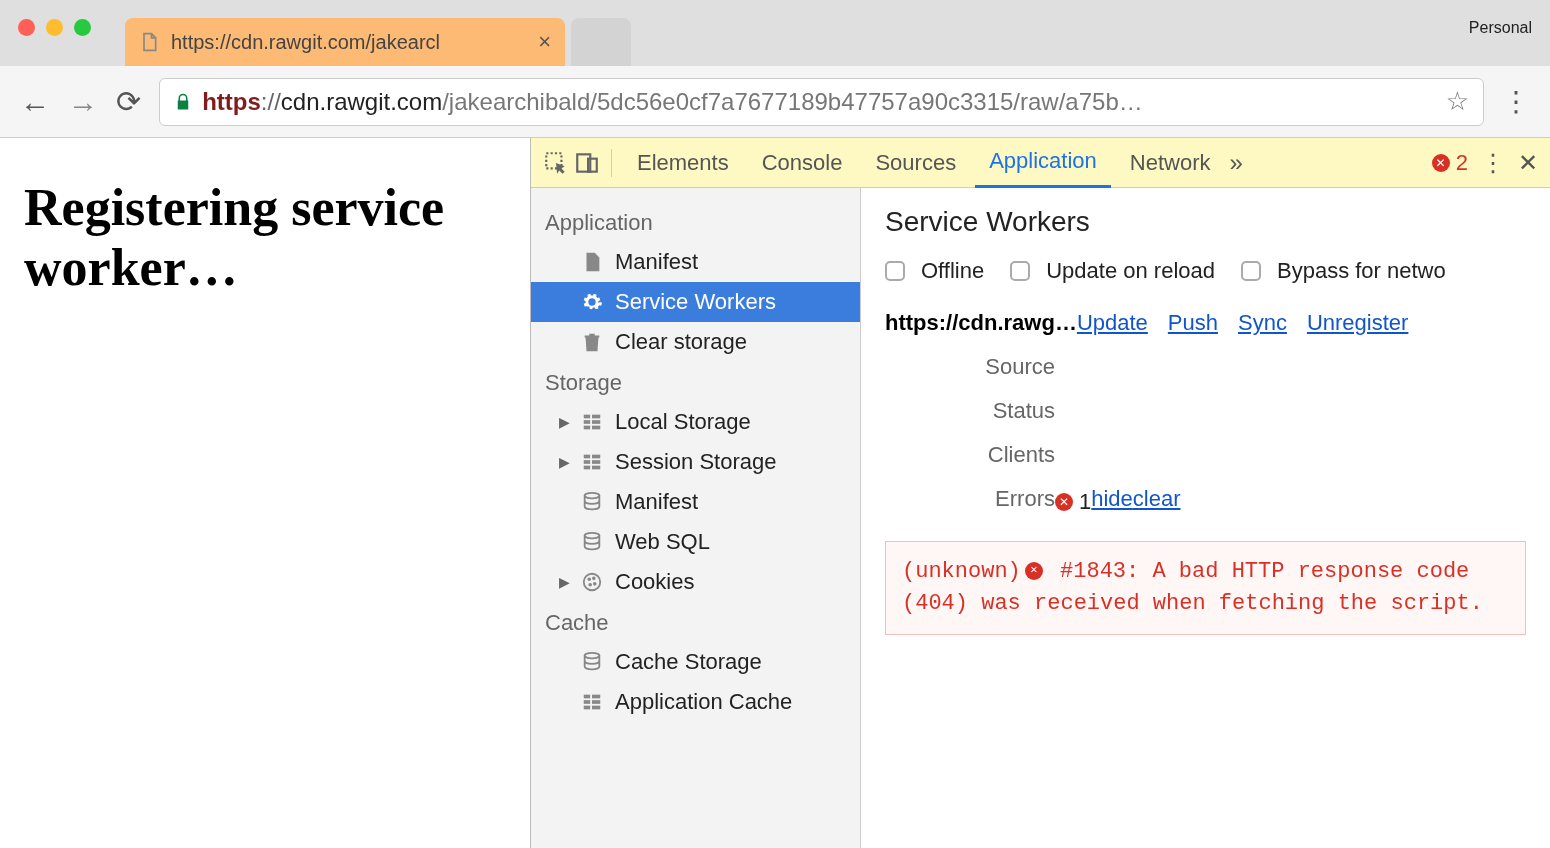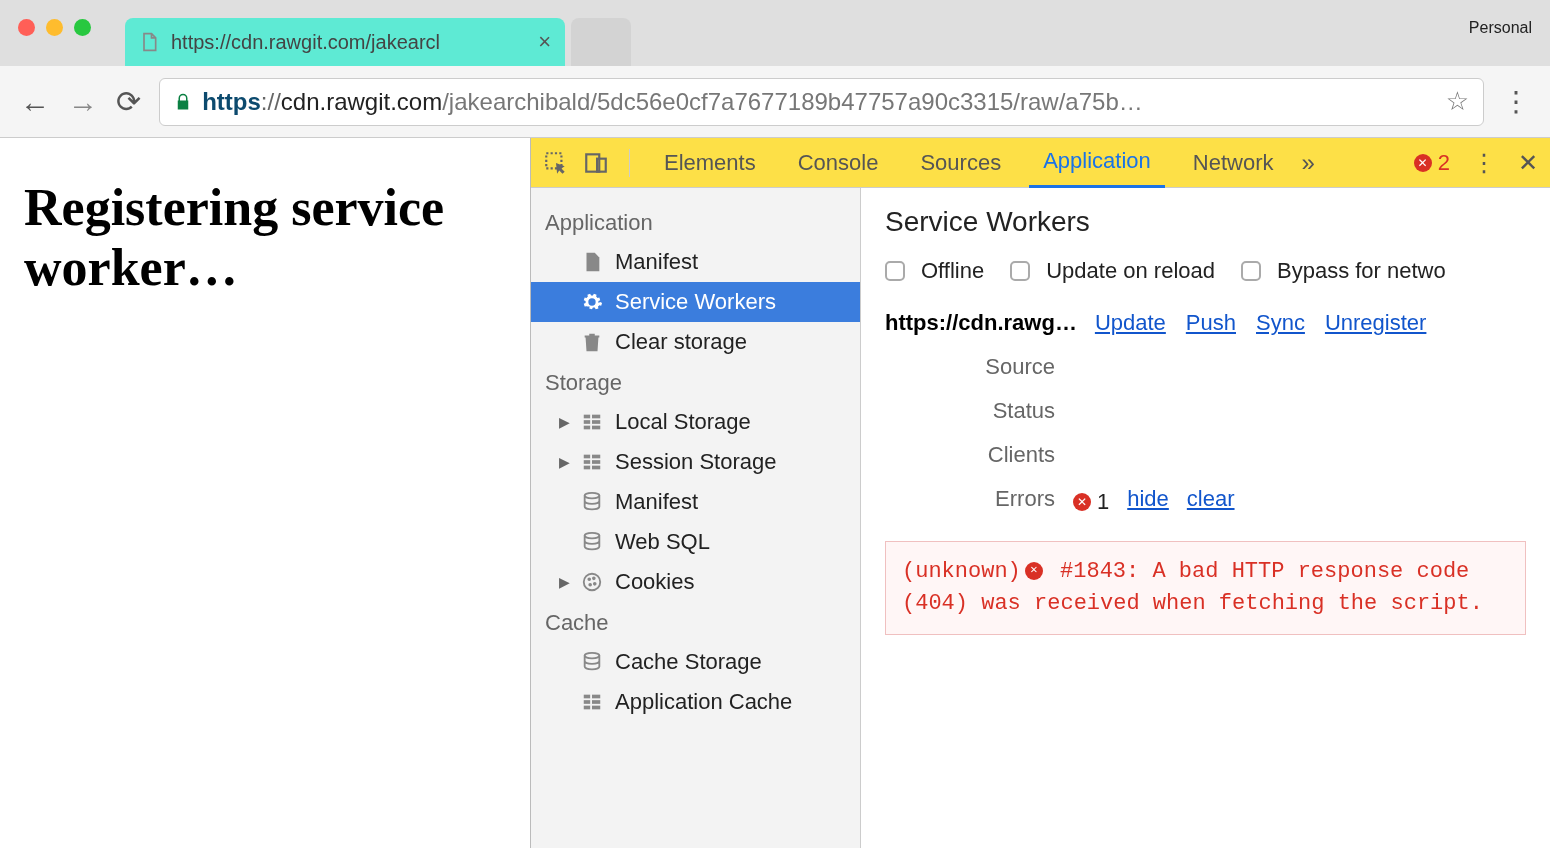--- a/index.html
+++ b/index.html
@@ -5,46 +5,46 @@
 * { box-sizing: border-box; margin: 0; padding: 0; }
 body { font-family: -apple-system, BlinkMacSystemFont, "Segoe UI", Helvetica, Arial, sans-serif; background: #fff; width: 1550px; height: 848px; overflow: hidden; }
 
 
 .chrome-top { background: #dfdfdf; height: 66px; display: flex; align-items: flex-end; padding-left: 18px; padding-right: 18px; }
 .traffic-lights { display: flex; gap: 11px; align-self: center; margin-bottom: 12px; margin-right: 34px; }
 .tl { width: 17px; height: 17px; border-radius: 50%; }
 .tl-red { background: #ff5f57; }
 .tl-yellow { background: #febc2e; }
 .tl-green { background: #28c840; }
-.tab { background: #5eead4; height: 48px; width: 440px; border-top-left-radius: 8px; border-top-right-radius: 8px; display: flex; align-items: center; padding: 0 14px; font-size: 20px; color: #444; position: relative; }
+.tab { background: #fdba74; height: 48px; width: 440px; border-top-left-radius: 8px; border-top-right-radius: 8px; display: flex; align-items: center; padding: 0 14px; font-size: 20px; color: #444; position: relative; }
 .tab .file-icon { width: 20px; height: 24px; margin-right: 12px; }
 .tab .close-x { margin-left: auto; font-size: 22px; color: #555; cursor: pointer; }
 .tab-inactive { background: #d3d3d3; width: 60px; margin-left: 6px; }
 .profile-label { margin-left: auto; font-size: 16px; color: #222; align-self: center; margin-bottom: 10px; }
 
 .toolbar { background: #f5f5f5; height: 72px; display: flex; align-items: center; padding: 0 20px; gap: 18px; border-bottom: 1px solid #ccc; }
 .nav-btn { font-size: 30px; color: #888; cursor: pointer; }
 .nav-btn.enabled { color: #555; }
 .omnibox { flex: 1; height: 48px; background: #fff; border: 1px solid #ccc; border-radius: 6px; display: flex; align-items: center; padding: 0 14px; font-size: 24px; overflow: hidden; white-space: nowrap; }
 .lock-icon { color: #0b8043; margin-right: 10px; }
-.url-scheme { color: #0c4a6e; font-weight: 600; }
+.url-scheme { color: #7f1d1d; font-weight: 600; }
 .url-sep { color: #666; }
 .url-host { color: #222; }
 .url-path { color: #777; }
 .star-icon { margin-left: auto; font-size: 26px; color: #777; cursor: pointer; }
 .menu-dots { font-size: 28px; color: #555; cursor: pointer; }
 
 
 .content { display: flex; height: calc(848px - 66px - 72px); }
 .page { width: 530px; padding: 40px 24px; }
 .page h1 { font-family: "Times New Roman", serif; font-weight: 700; font-size: 52px; line-height: 1.15; color: #000; }
 
 
 .devtools { flex: 1; border-left: 1px solid #bbb; display: flex; flex-direction: column; background: #fff; }
-.dt-tabbar { height: 50px; border-bottom: 1px solid #ccc; display: flex; align-items: center; padding: 0 12px; gap: 14px; font-size: 22px; color: #555; background: #fde047; }
+.dt-tabbar { height: 50px; border-bottom: 1px solid #ccc; display: flex; align-items: center; padding: 0 12px; gap: 5px; font-size: 22px; color: #555; background: #fef9c3; }
 .dt-tabbar .inspect-icon, .dt-tabbar .device-icon { width: 26px; height: 26px; color: #666; }
 .dt-divider { width: 1px; height: 28px; background: #ccc; margin: 0 6px; }
 .dt-tab { padding: 0 14px; height: 50px; display: flex; align-items: center; cursor: pointer; }
 .dt-tab.active { color: #1a73e8; border-bottom: 3px solid #1a73e8; }
 .dt-more { font-size: 24px; cursor: pointer; }
 .err-badge { display: flex; align-items: center; gap: 6px; color: #d93025; }
 .err-circle { width: 18px; height: 18px; background: #d93025; border-radius: 50%; color: #fff; font-size: 12px; display: flex; align-items: center; justify-content: center; }
 .dt-kebab { font-size: 24px; cursor: pointer; margin: 0 8px; }
 .dt-close { font-size: 24px; cursor: pointer; }
 
@@ -57,21 +57,21 @@
 .sb-item.selected .disclosure { color: #fff; }
 .sb-icon { width: 22px; height: 22px; color: #888; flex-shrink: 0; }
 .sb-item.selected .sb-icon { color: #fff; }
 
 .dt-panel { flex: 1; padding: 18px 24px; overflow: hidden; }
 .panel-title { font-size: 28px; color: #222; margin-bottom: 20px; }
 .sw-opts { display: flex; gap: 26px; font-size: 22px; color: #222; margin-bottom: 26px; overflow: hidden; white-space: nowrap; }
 .sw-opts label { display: flex; align-items: center; gap: 16px; cursor: pointer; }
 .sw-opts input { width: 20px; height: 20px; border: 2px solid #aaa; border-radius: 5px; appearance: none; }
 
-.sw-row { display: flex; gap: 18px; font-size: 22px; margin-bottom: 18px; align-items: baseline; }
+.sw-row { display: flex; font-size: 22px; margin-bottom: 18px; align-items: baseline; }
 .sw-label { width: 170px; text-align: right; color: #666; }
 .sw-scope { font-weight: 700; color: #000; }
 .sw-link { color: #1155cc; text-decoration: underline; cursor: pointer; }
 .sw-actions { display: flex; gap: 20px; flex-wrap: wrap; }
 .err-count { display: flex; align-items: center; gap: 6px; color: #222; }
 
 .error-box { margin-top: 26px; border: 1px solid #f0c0c0; background: #fff6f6; padding: 14px 16px; font-family: "Courier New", monospace; font-size: 22px; color: #d93025; line-height: 1.45; }
 .error-box .err-circle { display: inline-flex; vertical-align: middle; margin: 0 4px; }
 
 svg { display: block; }

